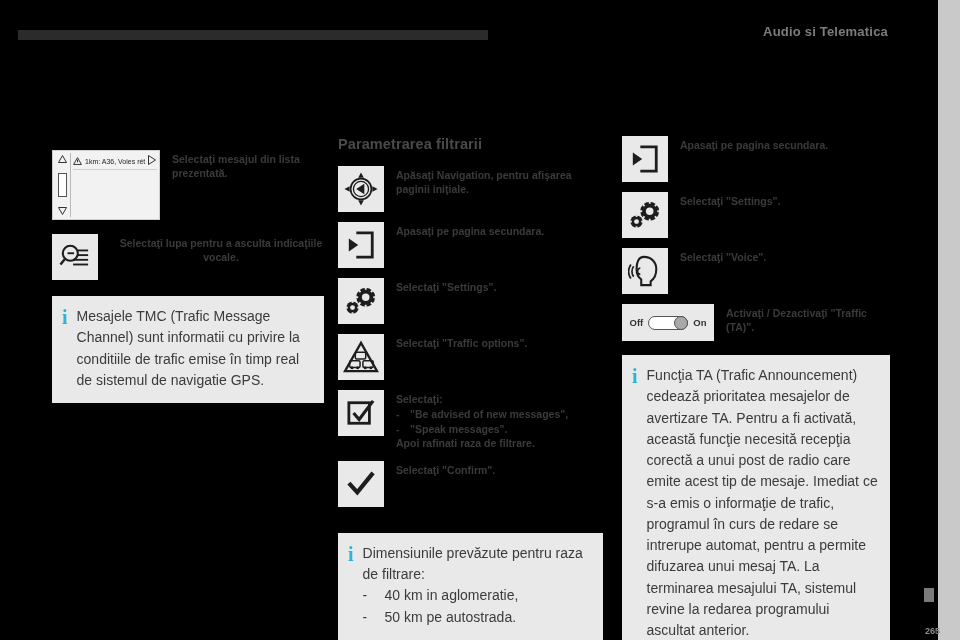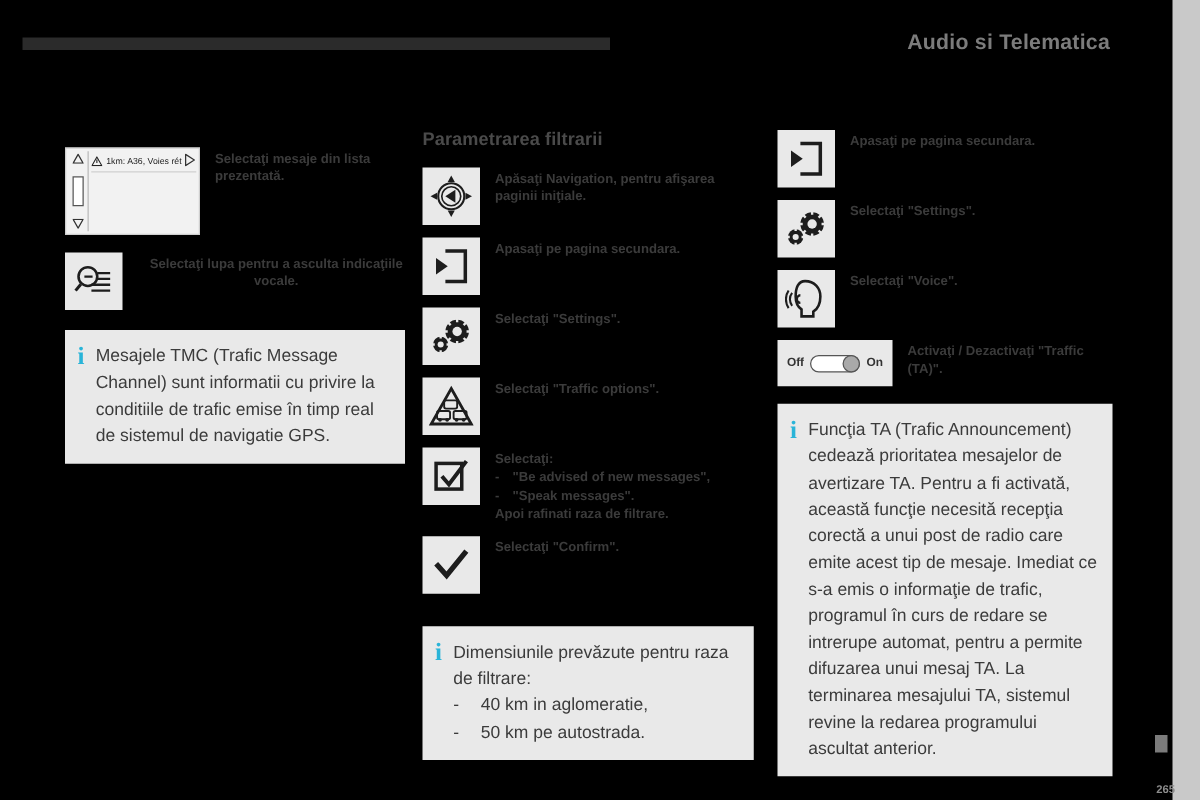--- a/index.html
+++ b/index.html
@@ -19,25 +19,25 @@
     position:absolute;right:0;top:0;width:22px;height:640px;
     background:#c9c9c9;
   }
   
   .header-rule{
     position:absolute;left:18px;top:30px;width:470px;height:10px;
     background:#2b2b2b;
   }
   .header-title{
     position:absolute;right:72px;top:24px;
-    color:#7c7c7c;font-size:17px;font-weight:bold;letter-spacing:.2px;
+    color:#7c7c7c;font-size:13px;font-weight:bold;letter-spacing:.2px;
     white-space:nowrap;
   }
   
-  .col{position:absolute;top:104px;}
+  .col{position:absolute;top:136px;}
   .col-left{left:52px;width:280px;}
   .col-mid{left:338px;width:270px;}
   .col-right{left:622px;width:270px;}
 
   .col-title{
     color:#4a4a4a;font-size:14.5px;font-weight:bold;
     margin:0 0 14px 0;letter-spacing:.1px;
   }
   .col-title.spacer{visibility:hidden;}
 
@@ -166,21 +166,21 @@
               </svg>
           </span>
           <span>1km: A36, Voies rét</span>
         </div>
         <span class="sw-arrow-r">
           <svg width="8" height="10" viewBox="0 0 8 10">
               <polygon points="0.5,0.5 7.5,5 0.5,9.5" fill="none" stroke="#333" stroke-width="1"></polygon>
             </svg>
         </span>
       </div>
-      <div class="step-text">Selectaţi mesaje din lista prezentată.</div>
+      <div class="step-text">Selectaţi mesajul din lista prezentată.</div>
     </div>
 
     <div class="step" style="margin-top:14px;text-align:center;">
       <div class="icon-box">
         <svg width="32" height="30" viewBox="0 0 34 32">
           <circle cx="12" cy="12" r="8" fill="none" stroke="#1d1d1d" stroke-width="2.2"></circle>
           <line x1="6" y1="18.5" x2="1.5" y2="24" stroke="#1d1d1d" stroke-width="2.6"></line>
           <line x1="9" y1="12" x2="16" y2="12" stroke="#1d1d1d" stroke-width="2"></line>
           <line x1="20" y1="9" x2="31" y2="9" stroke="#1d1d1d" stroke-width="2"></line>
           <line x1="20" y1="14" x2="31" y2="14" stroke="#1d1d1d" stroke-width="2"></line>

